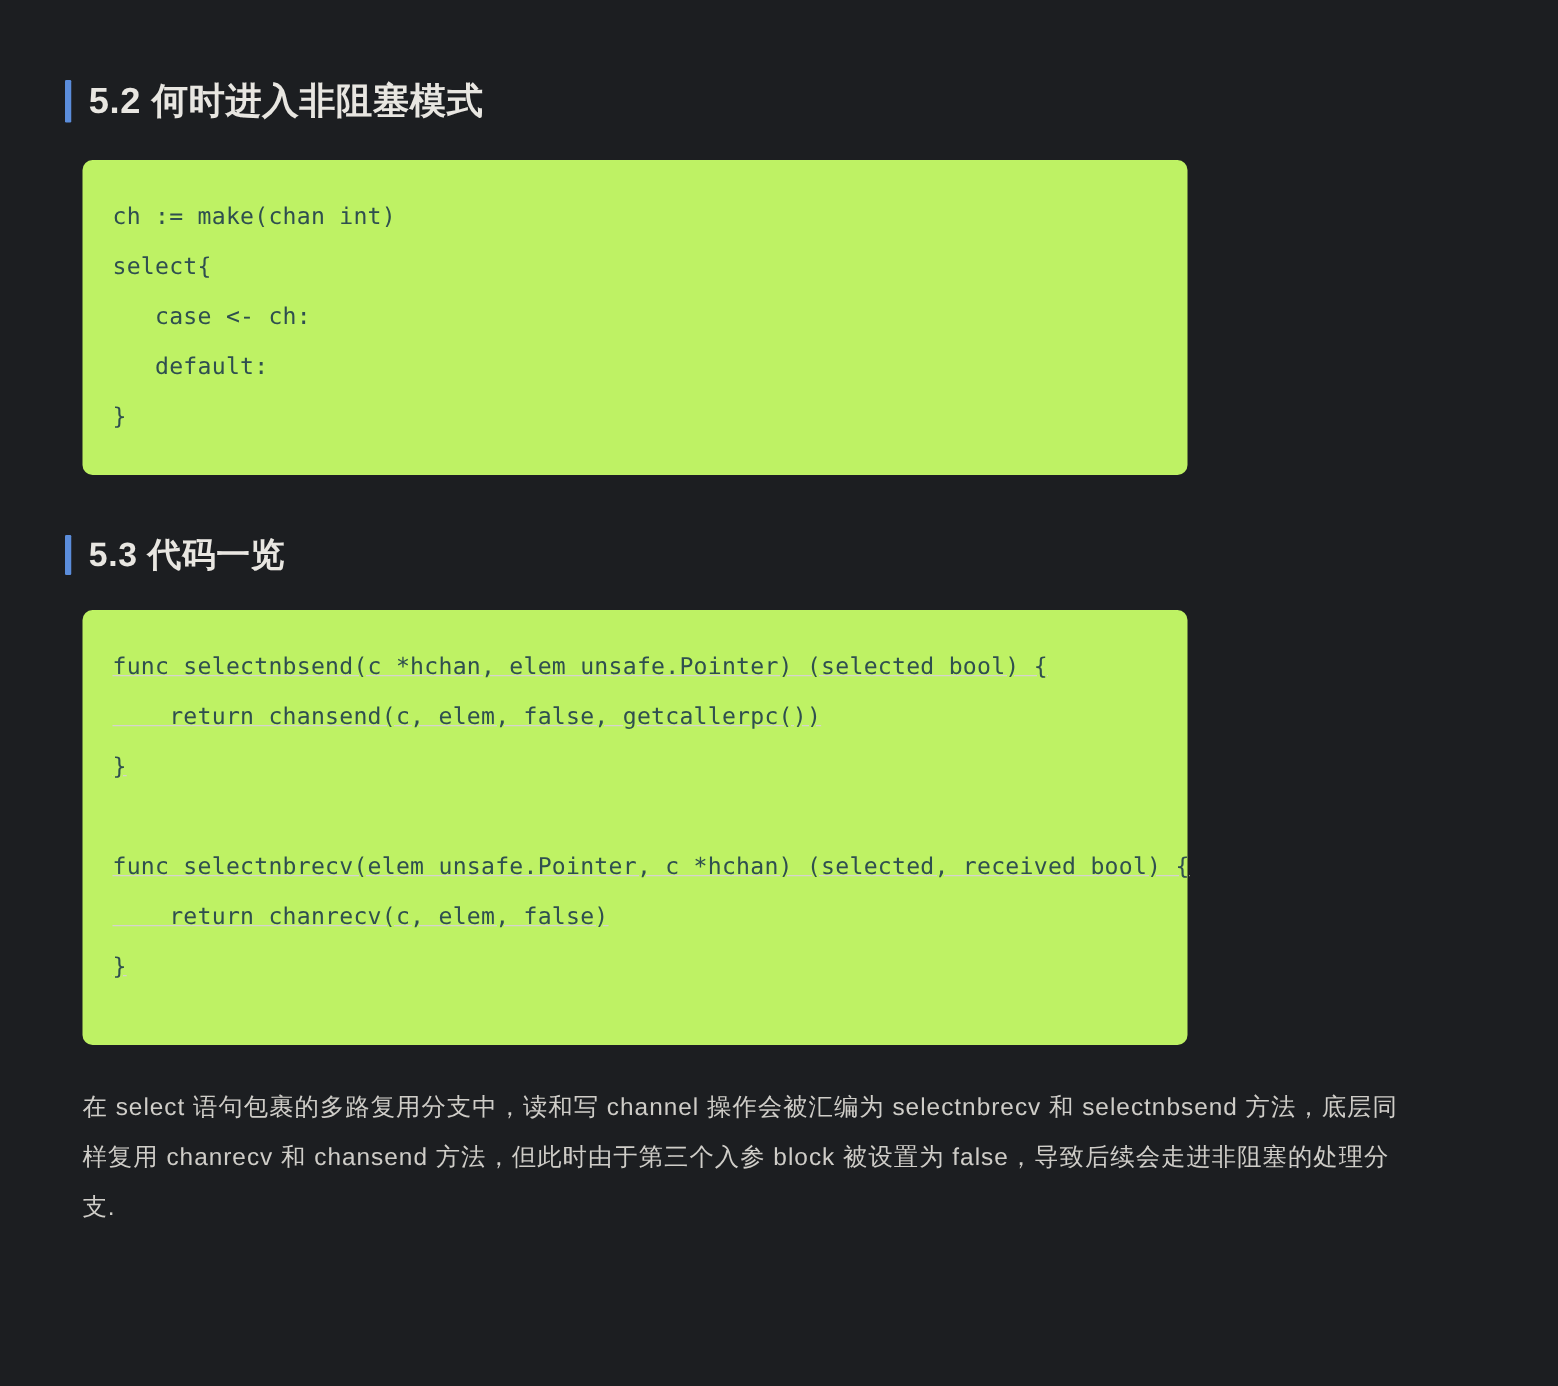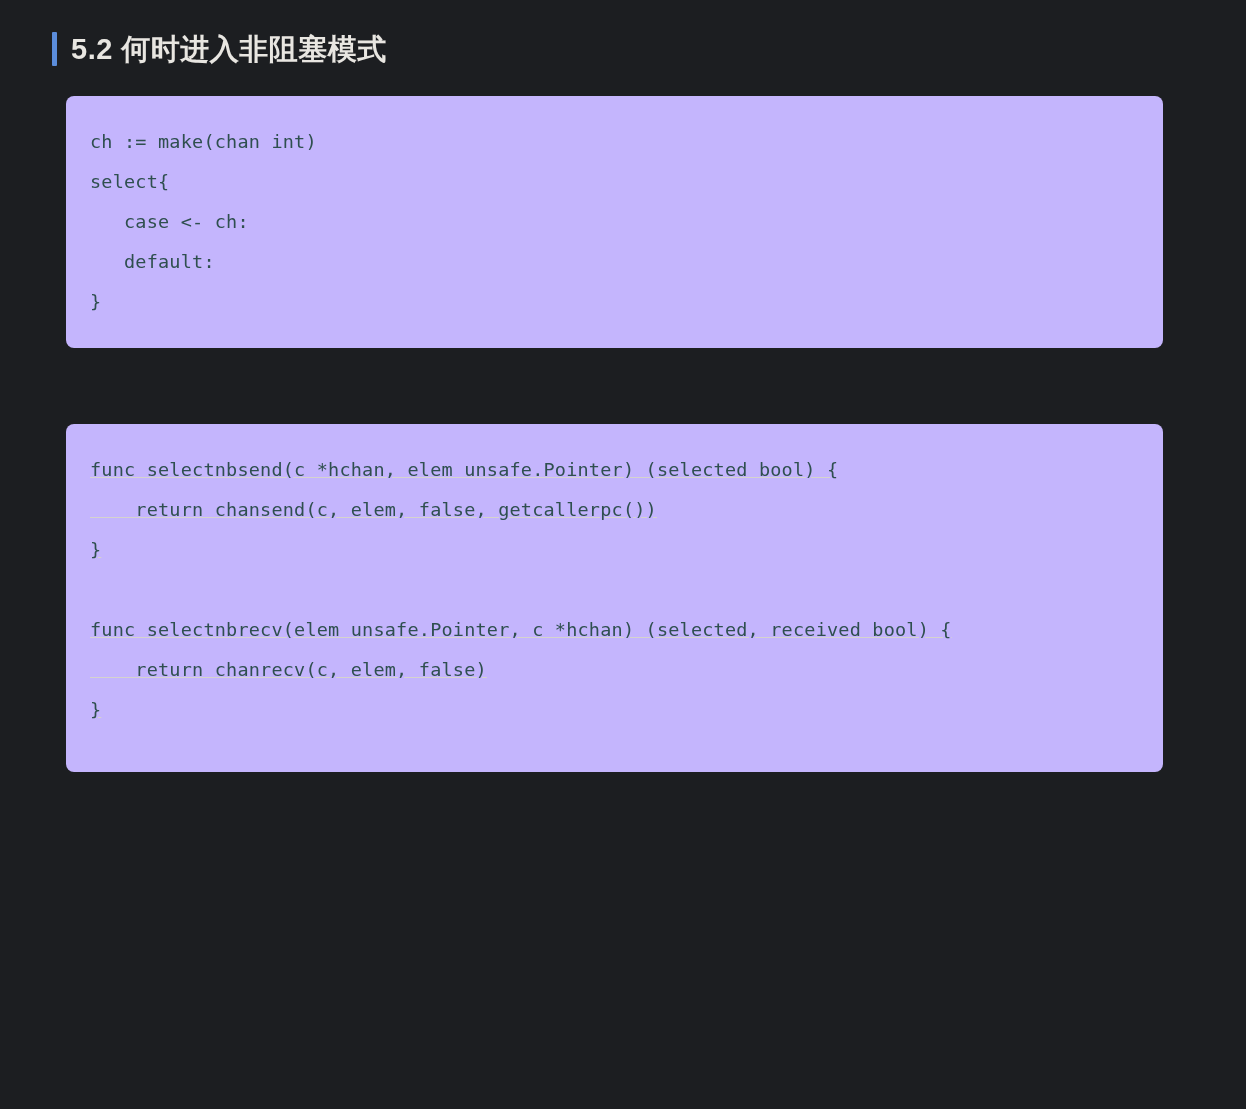--- a/index.html
+++ b/index.html
@@ -10,20 +10,21 @@
   body {
     width: 1246px;
     min-height: 1109px;
     font-family: "Liberation Sans", sans-serif;
     color: #d5d3ce;
   }
   .page {
     padding: 18px 64px 0 52px;
     box-sizing: border-box;
     width: 1246px;
+    margin-top: 32px;
   }
   .heading {
     display: flex;
     align-items: center;
     margin: 0 0 0 0;
     padding: 0;
   }
   .heading .bar {
     display: inline-block;
     width: 5px;
@@ -48,26 +49,26 @@
     font-size: 19.5px;
     line-height: 40px;
     color: #cfcdc8;
     letter-spacing: 0.6px;
     margin: 26px 0 0 14px;
     max-width: 1070px;
   }
   .para.tail { margin-top: 30px; letter-spacing: 0.8px; }
 
   .codeblock {
-    background: #c4b5fd;
+    background: #bef264;
     border-radius: 8px;
     margin: 30px 0 0 14px;
     padding: 26px 26px 26px 24px;
     box-sizing: border-box;
-    width: 1097px;
+    width: 884px;
   }
   .codeblock.cb1 { min-height: 248px; }
   .codeblock.cb2 { min-height: 348px; margin-top: 28px; text-decoration: underline; }
   .codeblock pre {
     margin: 0;
     font-family: "DejaVu Sans Mono", "Liberation Mono", monospace;
     font-size: 18.5px;
     line-height: 40px;
     color: #2f4f4f;
     white-space: pre;
@@ -93,26 +94,31 @@
 select{
    case &lt;- ch:
    default:
 }</pre>
     </div>
   </div>
 
   <div class="gap53"></div>
 
   <div class="sec">
+    <div class="heading h53">
+      <span class="bar"></span>
+      <span class="htext">5.3 代码一览</span>
+    </div>
 
     <div class="codeblock cb2">
       <pre>func selectnbsend(c *hchan, elem unsafe.Pointer) (selected bool) {
     return chansend(c, elem, false, getcallerpc())
 }
 
 func selectnbrecv(elem unsafe.Pointer, c *hchan) (selected, received bool) {
     return chanrecv(c, elem, false)
 }</pre>
     </div>
 
+    <div class="para tail">在 select 语句包裹的多路复用分支中，读和写 channel 操作会被汇编为 selectnbrecv 和 selectnbsend 方法，底层同样复用 chanrecv 和 chansend 方法，但此时由于第三个入参 block 被设置为 false，导致后续会走进非阻塞的处理分支.</div>
   </div>
 
 </div>
 
 </body></html>

